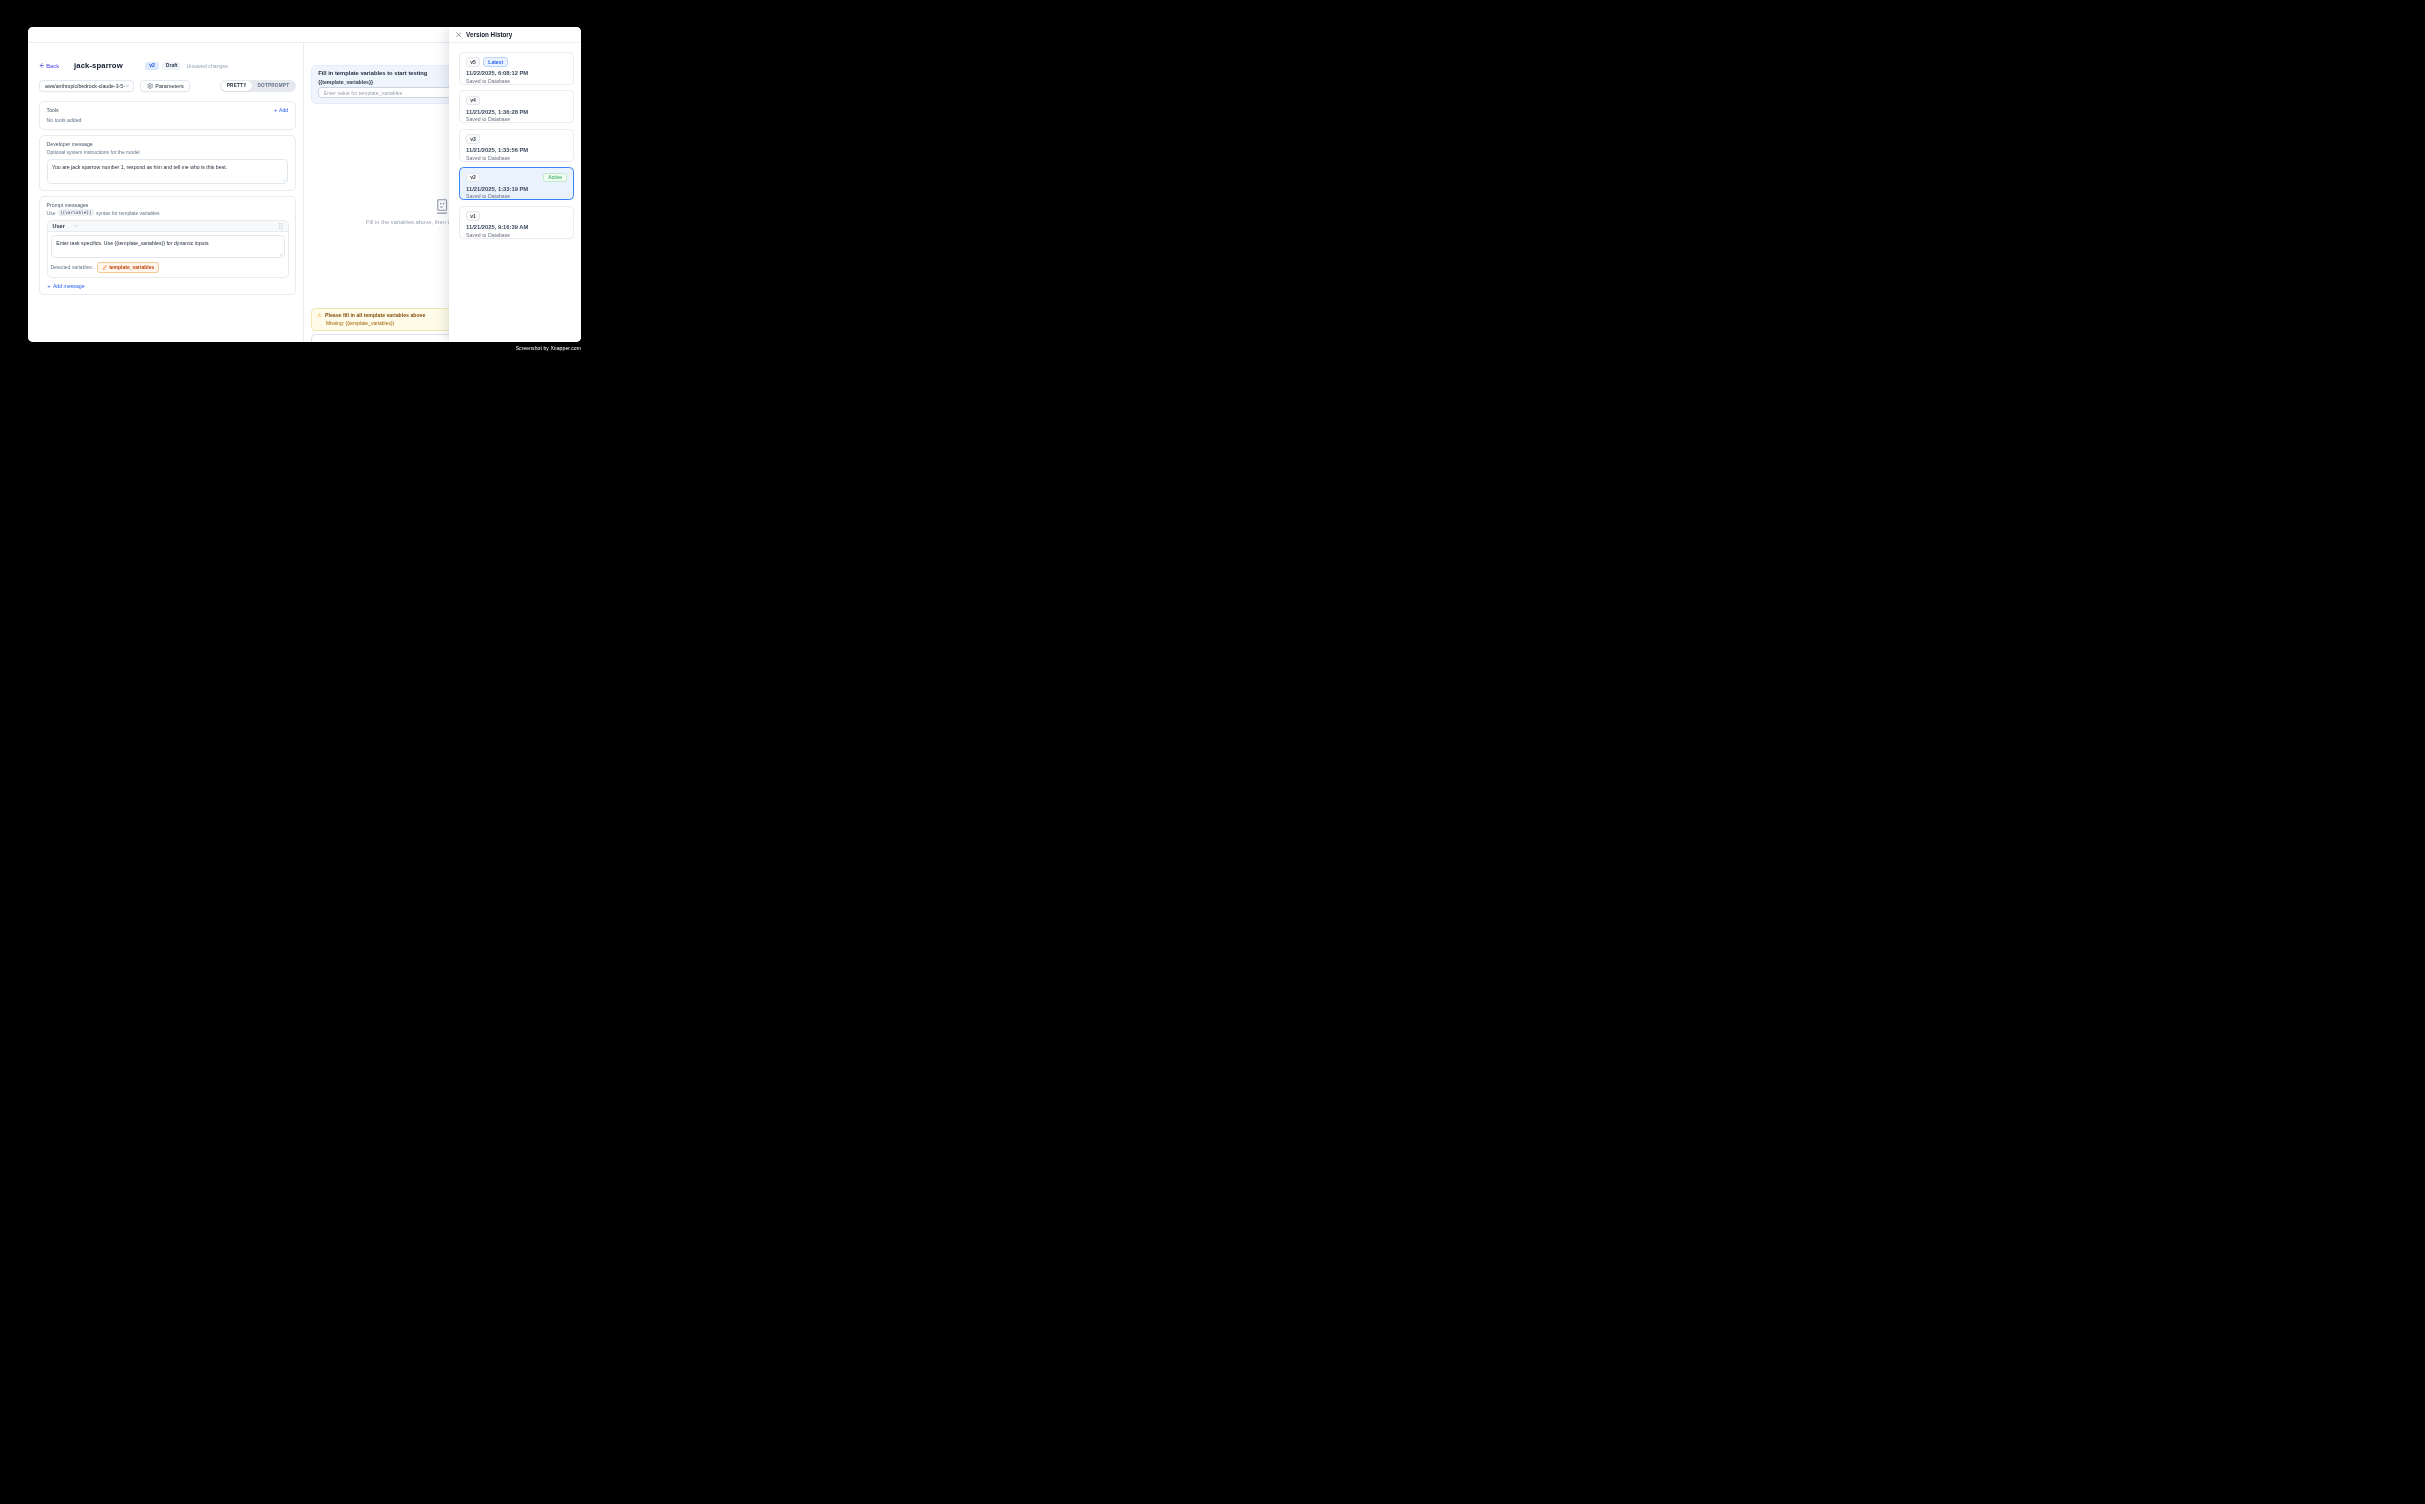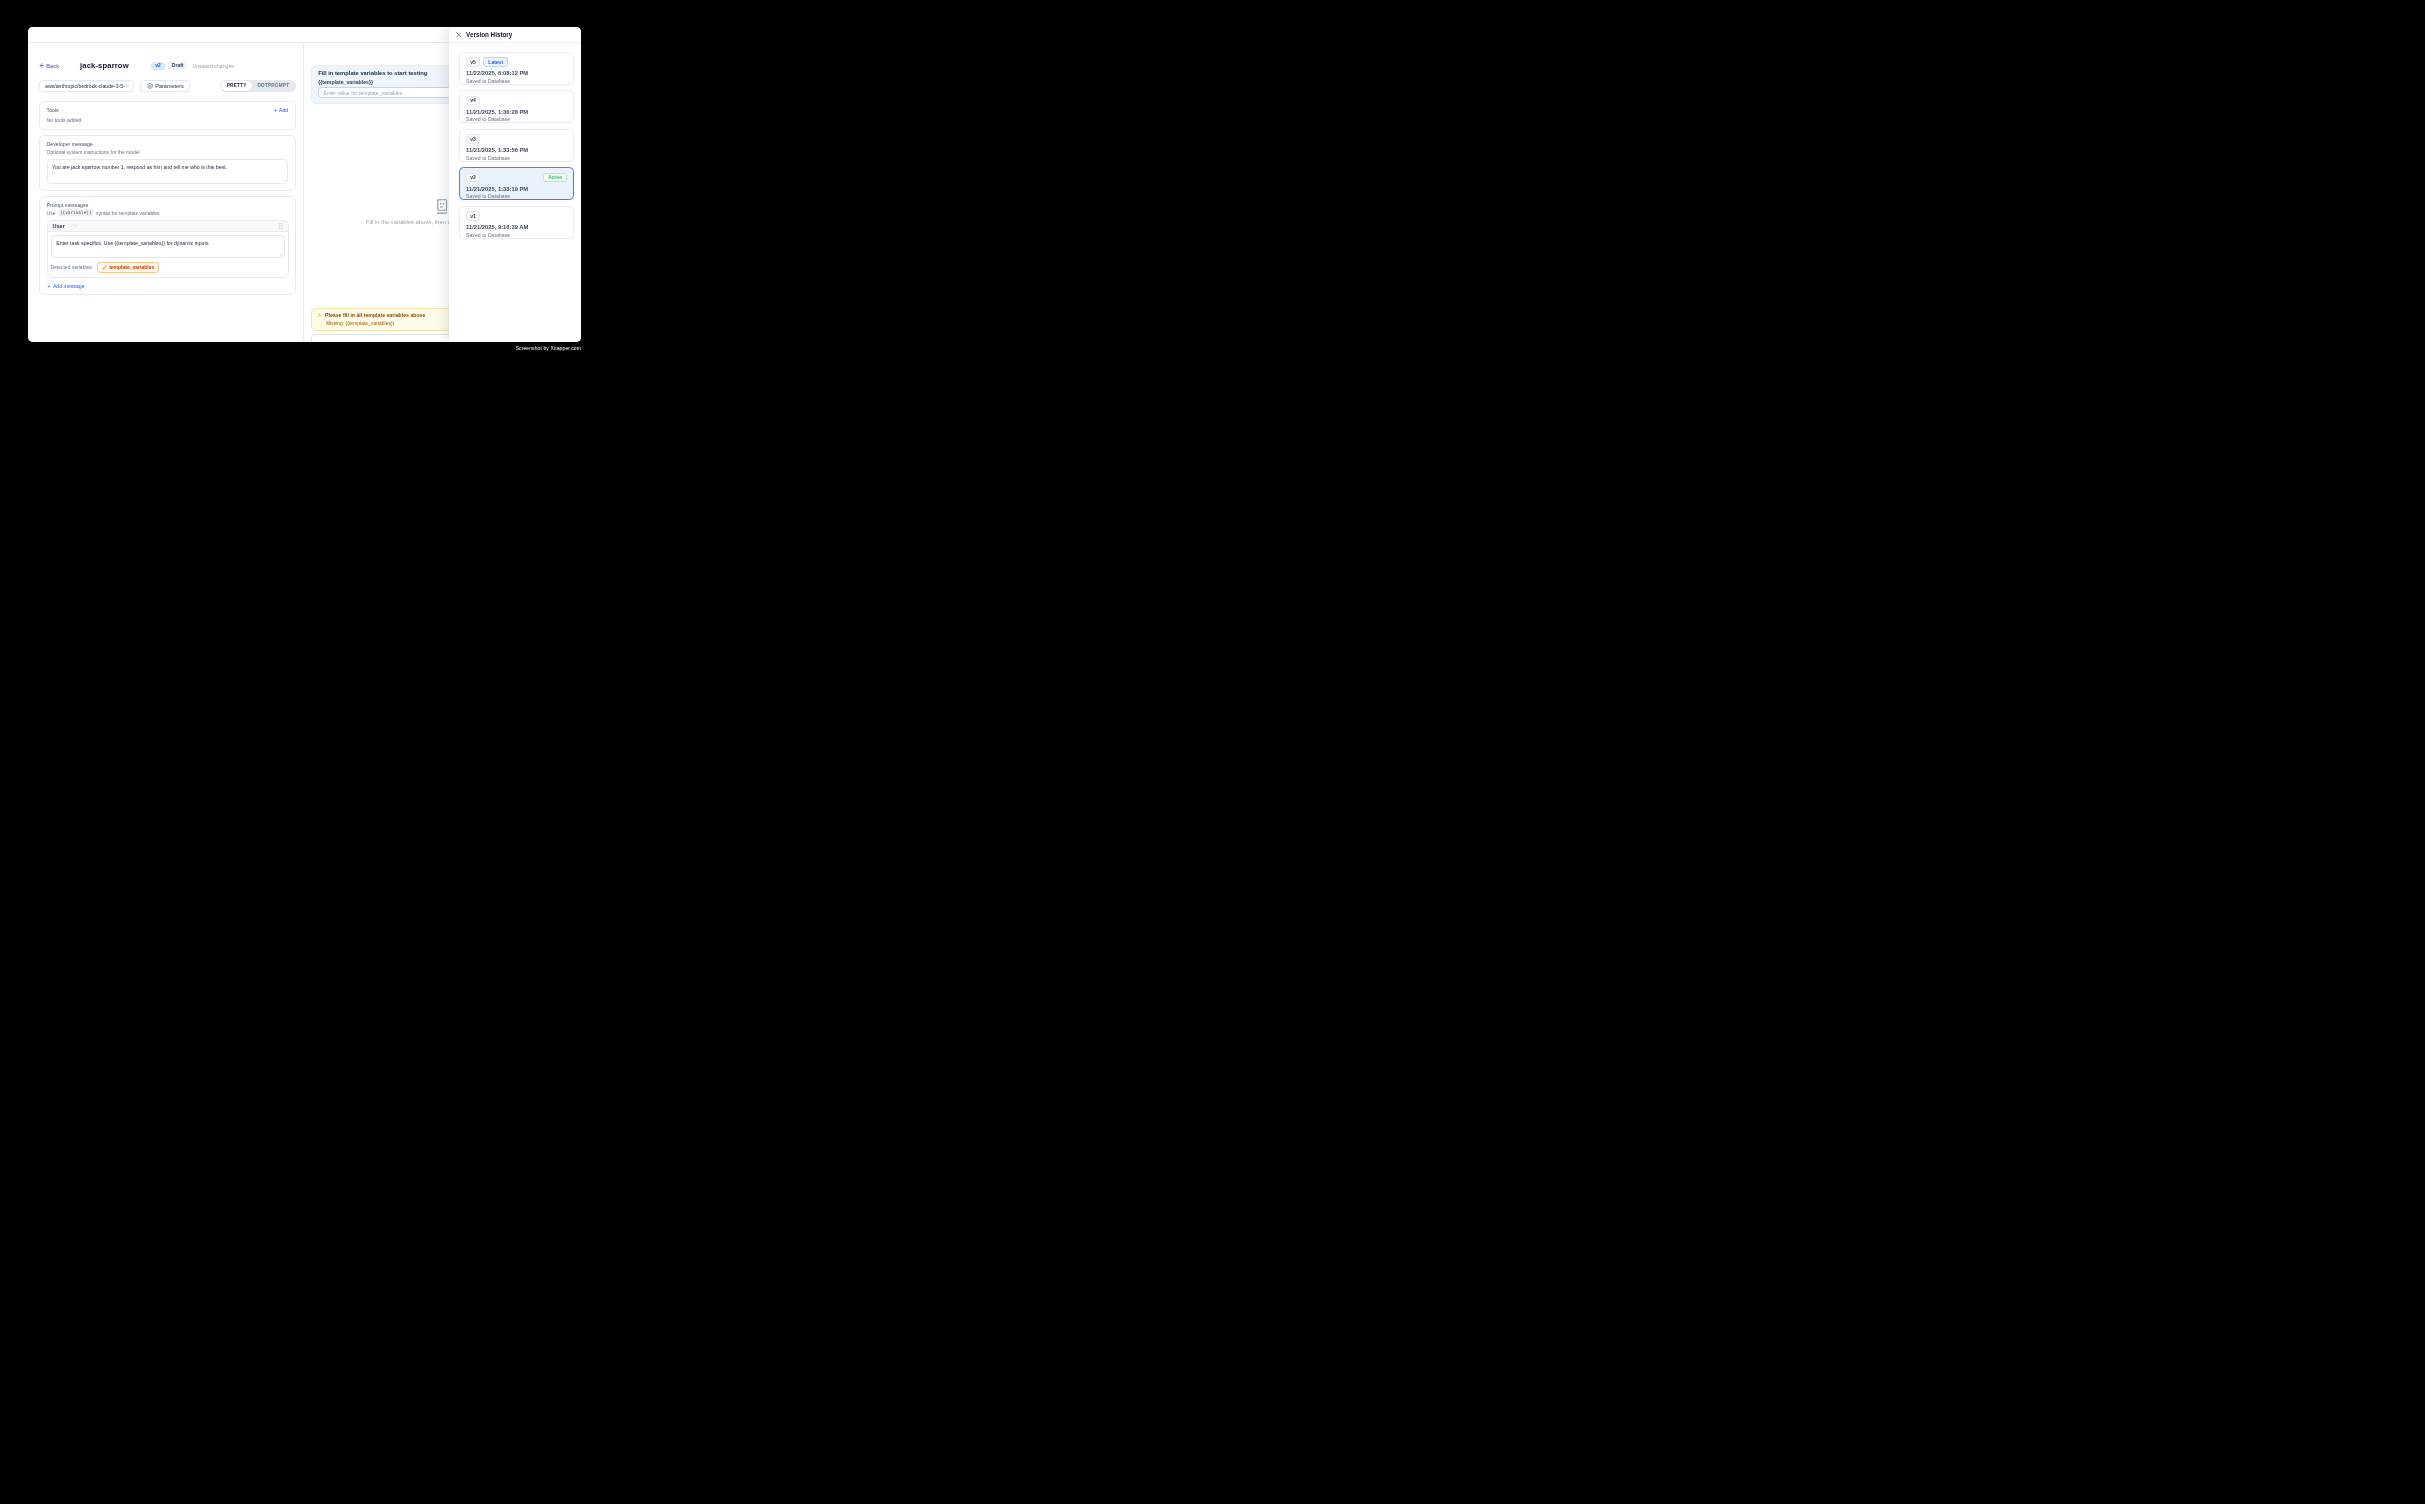--- a/index.html
+++ b/index.html
@@ -11,21 +11,21 @@
   }
   *{box-sizing:border-box; font-family:"Liberation Sans",sans-serif;}
   html,body{margin:0;padding:0;}
   body{background:#000;width:606px;height:376px;position:relative;overflow:hidden;}
   .window{position:absolute;left:28px;top:27px;width:553px;height:315px;background:#fff;border-radius:5px;overflow:hidden;}
   .win-header{position:absolute;left:0;top:0;right:0;height:16px;background:#fff;border-bottom:0.6px solid var(--border);}
   
   .left-pane{position:absolute;left:0;top:16px;width:276px;bottom:0;background:#fff;border-right:0.6px solid var(--border);padding:0 7.2px 0 11px;}
   .title-row{display:flex;align-items:center;margin-top:18px;height:9.4px;}
   .back-link{display:flex;align-items:center;gap:2.2px;color:var(--link-indigo);font-size:5.8px;cursor:pointer;}
-  .doc-title{font-size:7.7px;font-weight:700;color:var(--text-dark);margin-left:21px;letter-spacing:0.1px;}
+  .doc-title{font-size:7.7px;font-weight:700;color:var(--text-dark);margin-left:15px;letter-spacing:0.1px;}
   .badge{font-size:5px;font-weight:600;border-radius:2.8px;padding:1.4px 3.9px;line-height:1;}
   .badge.v{background:#dbeafe;color:#1d4ed8;margin-left:22.6px;}
   .badge.draft{background:#f1f5f9;color:#334155;margin-left:3.3px;}
   .unsaved{font-size:5.2px;color:var(--text-faint);margin-left:5px;}
   .toolbar{display:flex;align-items:center;margin-top:9.4px;height:12.7px;}
   .model-select{width:95px;height:12.7px;border:0.6px solid #e2e8f0;border-radius:3.9px;display:flex;align-items:center;padding:0 3.9px 0 5px;font-size:5.2px;color:#1f2937;background:#fff;cursor:pointer;box-shadow:0 0.6px 0.6px rgba(16,24,40,.03);}
   .model-select .txt{flex:1;white-space:nowrap;overflow:hidden;}
   .btn-params{height:12.7px;margin-left:6px;border:0.6px solid #e2e8f0;border-radius:3.9px;display:flex;align-items:center;gap:2.8px;padding:0 5.5px;font-size:5.5px;color:#1f2937;background:#fff;cursor:pointer;box-shadow:0 0.6px 0.6px rgba(16,24,40,.03);}
   .seg-toggle{margin-left:auto;background:#e6e9ee;border-radius:551px;display:flex;align-items:center;padding:1.1px;height:12.7px;}
   .seg{font-size:4.7px;font-weight:700;letter-spacing:0.2px;padding:1.7px 5.5px;border-radius:551px;color:#64748b;cursor:pointer;line-height:1.3;}

